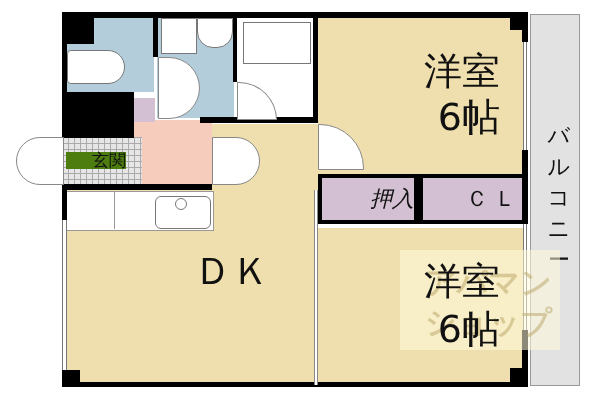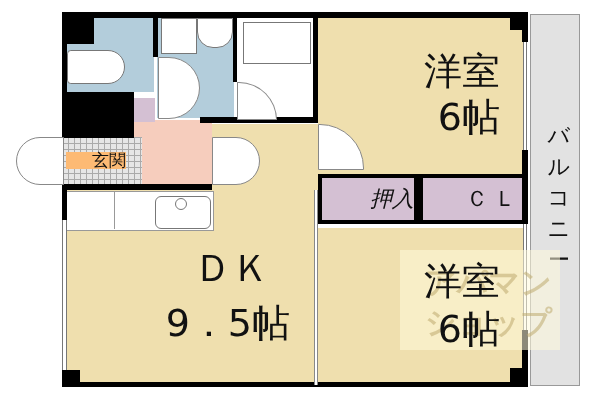--- a/index.html
+++ b/index.html
@@ -35,21 +35,21 @@
 
   <div class="fix" style="left:66px;top:191px;width:146px;height:38px;border-color:#999;"></div>
   <div class="abs" style="left:114px;top:191px;width:1px;height:38px;background:#999;"></div>
   <div class="fix" style="left:155px;top:196px;width:54px;height:31px;border-radius:6px;"></div>
   <div class="abs" style="left:175px;top:198px;width:12px;height:12px;border:1px solid #777;border-radius:50%;"></div>
 
   <div class="abs" style="left:133px;top:120px;width:79px;height:64px;background:#f6cdbd;"></div>
   <div class="abs" style="left:133px;top:98px;width:22px;height:24px;background:#d4c0d3;"></div>
 
   <div class="abs" style="left:62px;top:137px;width:80px;height:47px;background-color:#e6e6e6;background-image:linear-gradient(#aaa 1px,transparent 1px),linear-gradient(90deg,#aaa 1px,transparent 1px);background-size:6px 6px;"></div>
-  <div class="lbl small" style="left:66px;top:152px;width:60px;background:#fdba74;">玄関</div>
+  <div class="lbl small" style="left:66px;top:152px;width:60px;background:#4d7c0f;">玄関</div>
 
   <div class="abs" style="left:66px;top:18px;width:88px;height:74px;background:#b3cddb;"></div>
   <div class="abs wall" style="left:62px;top:14px;width:32px;height:30px;"></div>
   <div class="fix" style="left:67px;top:50px;width:56px;height:32px;border-radius:4px 18px 18px 4px;"></div>
 
   <div class="abs" style="left:157px;top:18px;width:77px;height:100px;background:#b3cddb;"></div>
   <div class="fix" style="left:161px;top:18px;width:34px;height:34px;"></div>
   <div class="fix" style="left:197px;top:18px;width:34px;height:28px;border-radius:0 0 16px 16px;"></div>
 
   <div class="abs" style="left:237px;top:18px;width:77px;height:100px;background:#fff;"></div>
@@ -80,21 +80,20 @@
   <div class="door" style="left:16px;top:137px;width:46px;height:46px;border-radius:46px 0 0 46px;"></div>
   <div class="door" style="left:212px;top:137px;width:46px;height:46px;border-radius:0 46px 46px 0;"></div>
   <div class="door" style="left:318px;top:124px;width:44px;height:44px;border-radius:0 44px 0 0;"></div>
   <div class="door" style="left:158px;top:57px;width:40px;height:60px;border-radius:0 40px 40px 0;"></div>
   <div class="door" style="left:237px;top:82px;width:38px;height:36px;border-radius:0 38px 0 0;"></div>
 
   <div class="lbl big" style="left:340px;top:52px;width:160px;">洋室</div>
   <div class="lbl big" style="left:340px;top:98px;width:160px;">6帖</div>
   <div class="lbl mid" style="left:322px;top:188px;width:92px;font-style:italic;">押入</div>
   <div class="lbl mid" style="left:424px;top:188px;width:98px;letter-spacing:6px;">ＣＬ</div>
-  <div class="lbl big" style="left:110px;top:252px;width:160px;font-family:Liberation Mono, monospace;">ＤＫ</div>
-  <div class="lbl big" style="left:90px;top:304px;width:200px;">9．5帖</div>
+  <div class="lbl big" style="left:110px;top:252px;width:160px;">ＤＫ</div>
 
   <div class="abs" style="left:400px;top:250px;width:160px;height:100px;background:rgba(255,250,220,0.55);"></div>
   <div class="lbl" style="left:402px;top:262px;width:150px;font-size:31px;font-weight:bold;color:rgba(190,170,110,0.55);white-space:normal;line-height:40px;">アパマンショップ</div>
 
   <div class="lbl big" style="left:340px;top:262px;width:160px;">洋室</div>
   <div class="lbl big" style="left:340px;top:310px;width:160px;">6帖</div>
 </div>
 
 </body></html>

